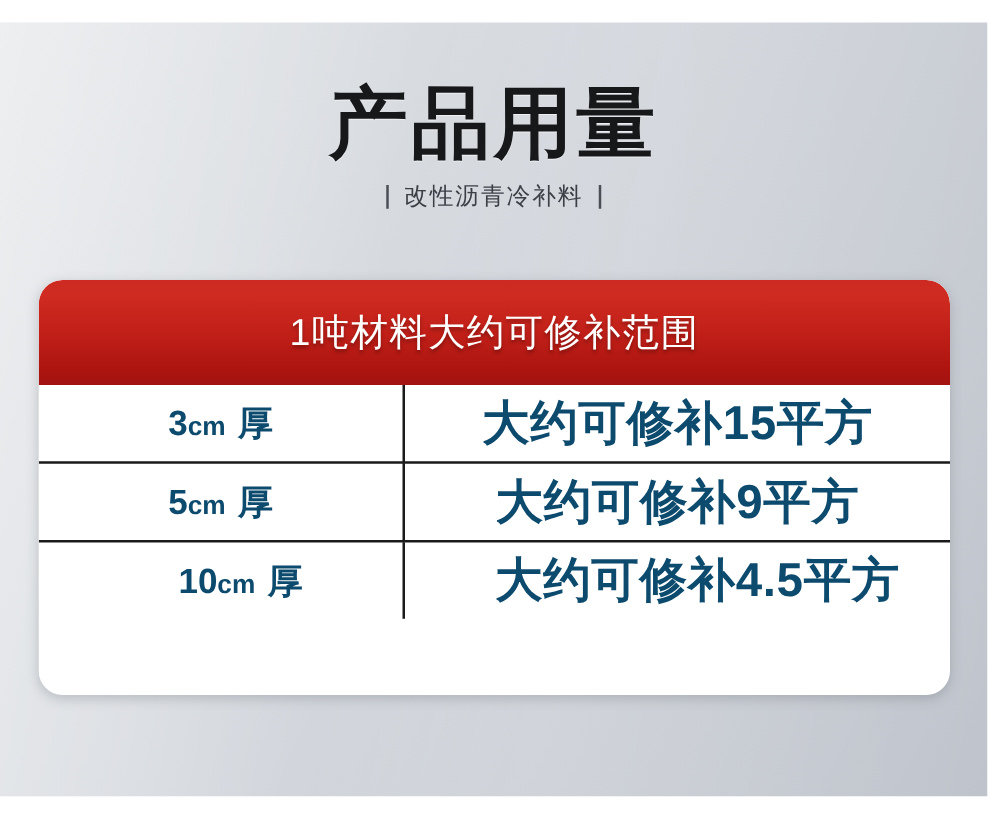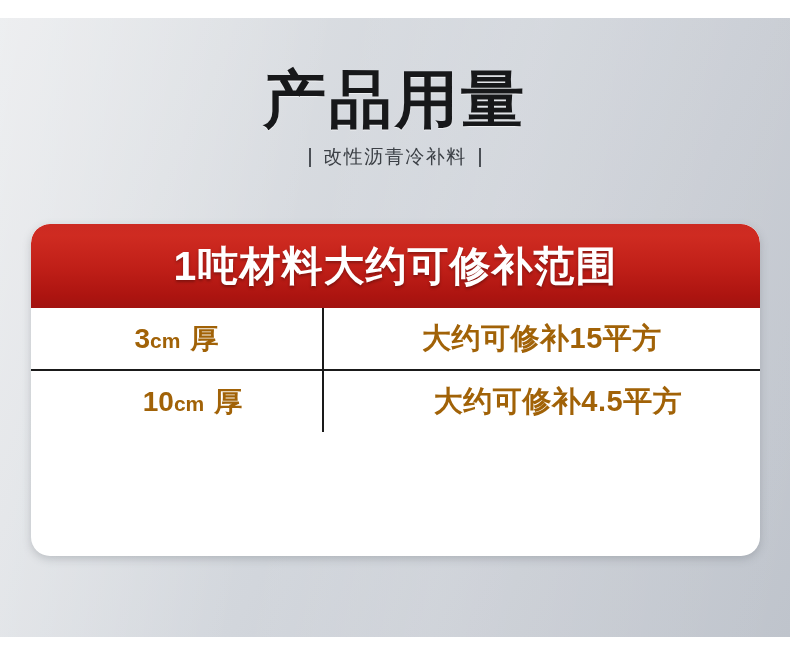--- a/index.html
+++ b/index.html
@@ -105,57 +105,57 @@
                 #cf2b21 14%,
                 #c01f18 52%,
                 #ac1410 86%,
                 #a21310 100%);
     display: flex;
     align-items: center;
     justify-content: center;
     border-radius: 19px 19px 0 0;
   }
   #banner-title {
-    font-size: 41px;
-    font-weight: bold;
+    font-size: 30px;
+    font-weight: normal;
     color: #ffffff;
     letter-spacing: 1px;
     text-shadow: 0 2px 3px rgba(0,0,0,0.30);
   }
 
   
   #spec-table {
     width: 100%;
     border-collapse: collapse;
     table-layout: fixed;
     background: #ffffff;
   }
   #spec-table td {
     height: 61px;
     text-align: center;
     vertical-align: middle;
-    color: #a16207;
+    color: #0c4a6e;
     border-bottom: 2px solid #1a1a1a;
     padding: 0;
   }
   #spec-table tr:last-child td {
     border-bottom: none;
     padding-left: 32px;
   }
   #spec-table td.col-thickness {
     width: 291px;
     border-right: 2px solid #1a1a1a;
     font-size: 28px;
     font-weight: bold;
   }
   #spec-table tr:last-child td.col-thickness {
     border-right: 2px solid #1a1a1a;
   }
   #spec-table td.col-area {
-    font-size: 29px;
+    font-size: 38px;
     font-weight: bold;
     letter-spacing: 0.5px;
   }
   .thk-num { font-size: 28px; }
   .thk-unit { font-size: 21px; }
   .thk-word { font-size: 28px; margin-left: 10px; }
 </style>
 </head>
 <body>
 
@@ -181,20 +181,26 @@
     <table id="spec-table">
       <tbody>
         <tr>
           <td class="col-thickness">
             <span class="thk-num">3</span><span class="thk-unit">cm</span><span class="thk-word">厚</span>
           </td>
           <td class="col-area">大约可修补15平方</td>
         </tr>
         <tr>
           <td class="col-thickness">
+            <span class="thk-num">5</span><span class="thk-unit">cm</span><span class="thk-word">厚</span>
+          </td>
+          <td class="col-area">大约可修补9平方</td>
+        </tr>
+        <tr>
+          <td class="col-thickness">
             <span class="thk-num">10</span><span class="thk-unit">cm</span><span class="thk-word">厚</span>
           </td>
           <td class="col-area">大约可修补4.5平方</td>
         </tr>
       </tbody>
     </table>
 
   </div>
 </div>
 

